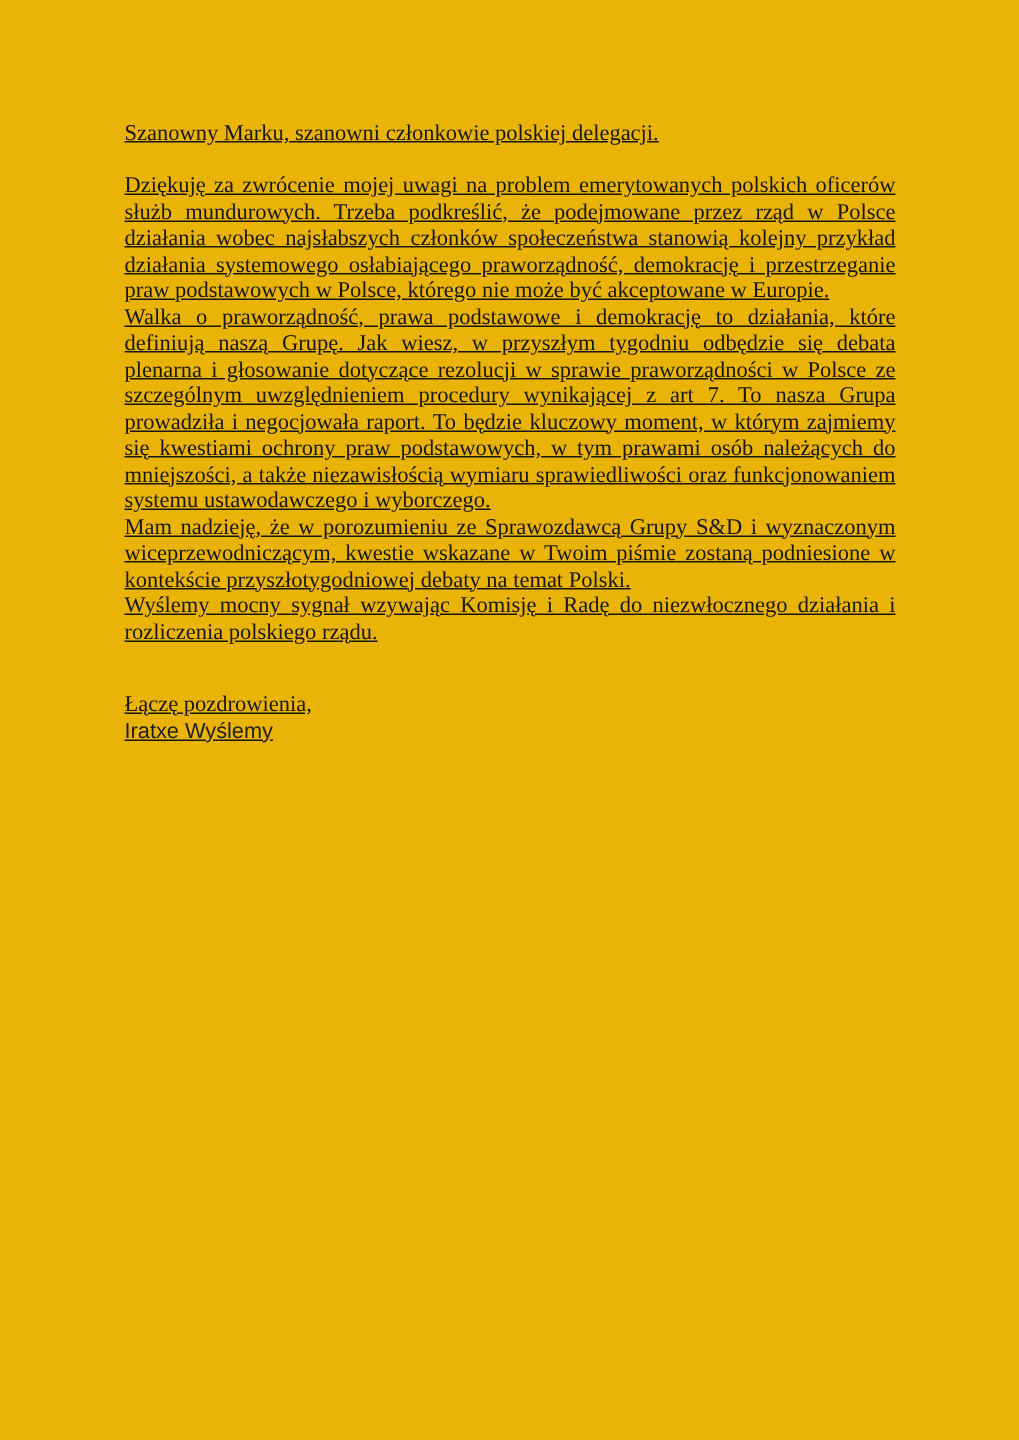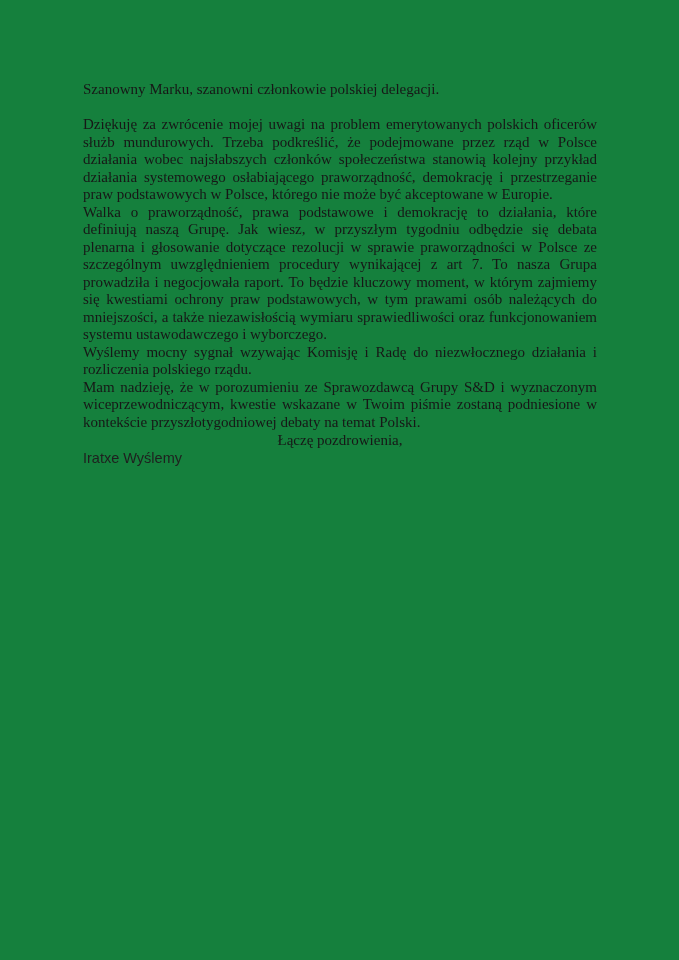--- a/index.html
+++ b/index.html
@@ -4,60 +4,61 @@
 <style>
   html, body {
     margin: 0;
     padding: 0;
     background: #ffffff;
   }
   .page {
     position: relative;
     width: 679px;
     height: 960px;
-    background: #15803d;
+    background: #eab308;
     box-sizing: border-box;
     padding: 81px 82px 0 83px;
     font-family: "Liberation Serif", serif;
     font-size: 15px;
     line-height: 17.5px;
     color: #171717;
     overflow: hidden;
+    text-decoration: underline;
   }
   .greeting {
     margin: 0 0 17.5px 0;
     text-align: left;
   }
   .letter-body p.para {
     margin: 0;
     text-align: justify;
     text-justify: inter-word;
   }
   .closing {
-    margin: 1px 0 0 0;
-    text-align: center;
+    margin: 31px 0 0 0;
+    text-align: left;
   }
   .signature {
     margin: 0;
     font-family: "Liberation Sans", sans-serif;
     font-size: 14.5px;
     line-height: 17.5px;
     color: #1f1f1f;
     text-align: left;
   }
 </style>
 </head>
 <body>
 
 <div class="page">
   <p class="greeting">Szanowny Marku, szanowni członkowie polskiej delegacji.</p>
 
   <div class="letter-body">
       <p class="para">Dziękuję za zwrócenie mojej uwagi na problem emerytowanych polskich oficerów służb mundurowych. Trzeba podkreślić, że podejmowane przez rząd w Polsce działania wobec najsłabszych członków społeczeństwa stanowią kolejny przykład działania systemowego osłabiającego praworządność, demokrację i przestrzeganie praw podstawowych w Polsce, którego nie może być akceptowane w Europie.</p>
       <p class="para">Walka o praworządność, prawa podstawowe i demokrację to działania, które definiują naszą Grupę. Jak wiesz, w przyszłym tygodniu odbędzie się debata plenarna i głosowanie dotyczące rezolucji w sprawie praworządności w Polsce ze szczególnym uwzględnieniem procedury wynikającej z art 7. To nasza Grupa prowadziła i negocjowała raport. To będzie kluczowy moment, w którym zajmiemy się kwestiami ochrony praw podstawowych, w tym prawami osób należących do mniejszości, a także niezawisłością wymiaru sprawiedliwości oraz funkcjonowaniem systemu ustawodawczego i wyborczego.</p>
+      <p class="para">Mam nadzieję, że w porozumieniu ze Sprawozdawcą Grupy S&amp;D i wyznaczonym wiceprzewodniczącym, kwestie wskazane w Twoim piśmie zostaną podniesione w kontekście przyszłotygodniowej debaty na temat Polski.</p>
       <p class="para">Wyślemy mocny sygnał wzywając Komisję i Radę do niezwłocznego działania i rozliczenia polskiego rządu.</p>
-      <p class="para">Mam nadzieję, że w porozumieniu ze Sprawozdawcą Grupy S&amp;D i wyznaczonym wiceprzewodniczącym, kwestie wskazane w Twoim piśmie zostaną podniesione w kontekście przyszłotygodniowej debaty na temat Polski.</p>
     </div>
 
   <p class="closing">Łączę pozdrowienia,</p>
 
   <p class="signature">Iratxe Wyślemy</p>
 </div>
 
 </body></html>

